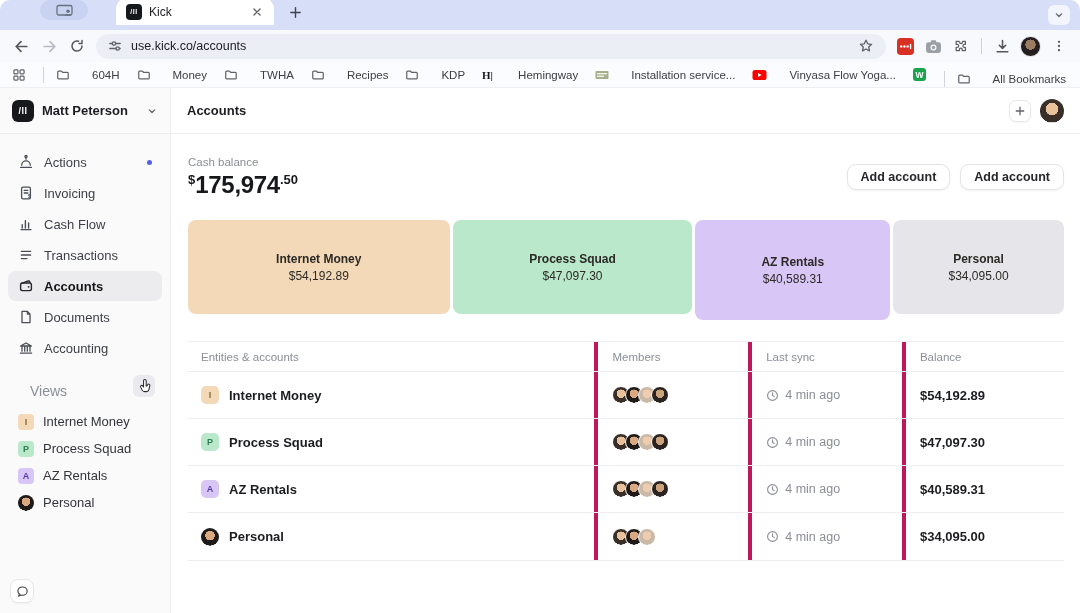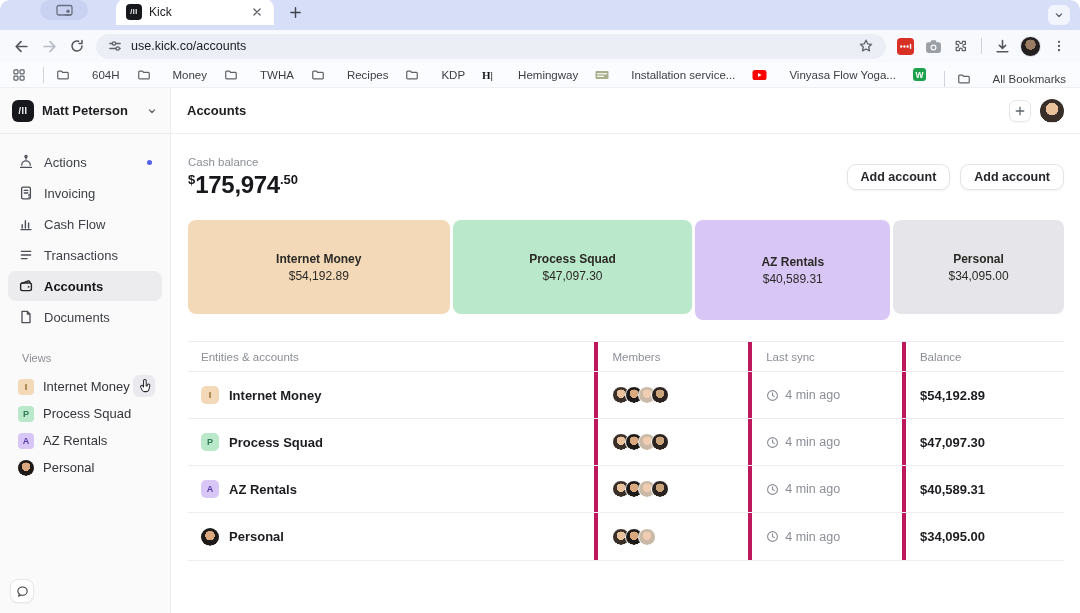--- a/index.html
+++ b/index.html
@@ -31,21 +31,21 @@
   
   .app { flex:1; display:flex; background:#fff; position:relative; border-top:1px solid #edeff5; }
   .sidebar { width:171px; background:#fafafa; border-right:1px solid #ededf0; display:flex; flex-direction:column; flex:0 0 auto; }
   .workspace { height:46px; display:flex; align-items:center; gap:8px; padding:0 12px; border-bottom:1px solid #ededf0; cursor:pointer; }
   .ws-logo { width:22px; height:22px; background:#17181b; border-radius:6px; color:#fff; font-size:9px; font-weight:bold; display:flex; align-items:center; justify-content:center; letter-spacing:.5px; }
   .ws-name { font-size:13px; font-weight:700; color:#1c1d20; flex:1; }
   .nav { padding:13px 8px 0; display:flex; flex-direction:column; gap:1px; }
   .nav-item { height:30px; border-radius:8px; display:flex; align-items:center; gap:10px; padding:0 10px; font-size:13px; color:#3e4148; cursor:pointer; }
   .nav-item.active { background:#ececee; font-weight:700; color:#151619; }
   .nav-dot { width:5px; height:5px; border-radius:50%; background:#5560e8; margin-left:auto; }
-  .views-label { margin:20px 4px 9px; padding-left:18px; font-size:11px; color:#8b8e96; }
+  .views-label { margin:20px 12px 9px; padding-left:18px; font-size:14px; color:#8b8e96; }
   .view-item { height:27px; display:flex; align-items:center; gap:9px; padding:0 10px 0 18px; font-size:13px; color:#33353a; cursor:pointer; }
   .badge { width:16px; height:16px; border-radius:4px; font-size:9px; font-weight:700; display:flex; align-items:center; justify-content:center; flex:0 0 auto; }
   .mini-avatar { width:16px; height:16px; border-radius:50%; flex:0 0 auto; }
   .chat-btn { margin:auto 0 10px 10px; width:24px; height:24px; background:#fff; border:1px solid #e7e7ea; border-radius:8px; display:flex; align-items:center; justify-content:center; cursor:pointer; box-shadow:0 1px 2px rgba(0,0,0,.04); }
 
   .main { flex:1; display:flex; flex-direction:column; min-width:0; }
   .main-header { height:46px; border-bottom:1px solid #f0f0f3; display:flex; align-items:center; padding:0 16px; flex:0 0 auto; }
   .page-title { font-size:13px; font-weight:600; color:#1c1d20; }
   .mh-right { margin-left:auto; display:flex; align-items:center; gap:9px; }
   .plus-btn { width:22px; height:22px; background:#fff; border:1px solid #e7e7ea; border-radius:7px; display:flex; align-items:center; justify-content:center; cursor:pointer; box-shadow:0 1px 2px rgba(0,0,0,.04); }
@@ -375,20 +375,28 @@
             <span>Accounts</span>
           </div>
           <div class="nav-item">
             <span class="icon">
               <svg width="16" height="16" viewBox="0 0 16 16" fill="none" stroke="#4b4e56" stroke-width="1.3" stroke-linejoin="round">
                 <path d="M4 2.4h5.4L12 5v8.6H4z"></path>
                 <path d="M9.4 2.4V5H12"></path>
               </svg>
             </span>
             <span>Documents</span>
+          </div>
+          <div class="nav-item">
+            <span class="icon">
+              <svg width="16" height="16" viewBox="0 0 16 16" fill="none" stroke="#4b4e56" stroke-width="1.3" stroke-linecap="round" stroke-linejoin="round">
+                <path d="M2.6 6L8 3l5.4 3zM4 6v5.2M6.7 6v5.2M9.3 6v5.2M12 6v5.2M2.4 13.2h11.2"></path>
+              </svg>
+            </span>
+            <span>Accounting</span>
           </div>
         </div>
       <div class="views-label">Views</div>
       <div id="views">
           <div class="view-item">
             <span class="badge" style="background: rgb(243, 217, 184); color: rgb(138, 106, 47);">I</span>
             <span>Internet Money</span>
           </div>
           <div class="view-item">
             <span class="badge" style="background: rgb(185, 232, 202); color: rgb(47, 125, 82);">P</span>

